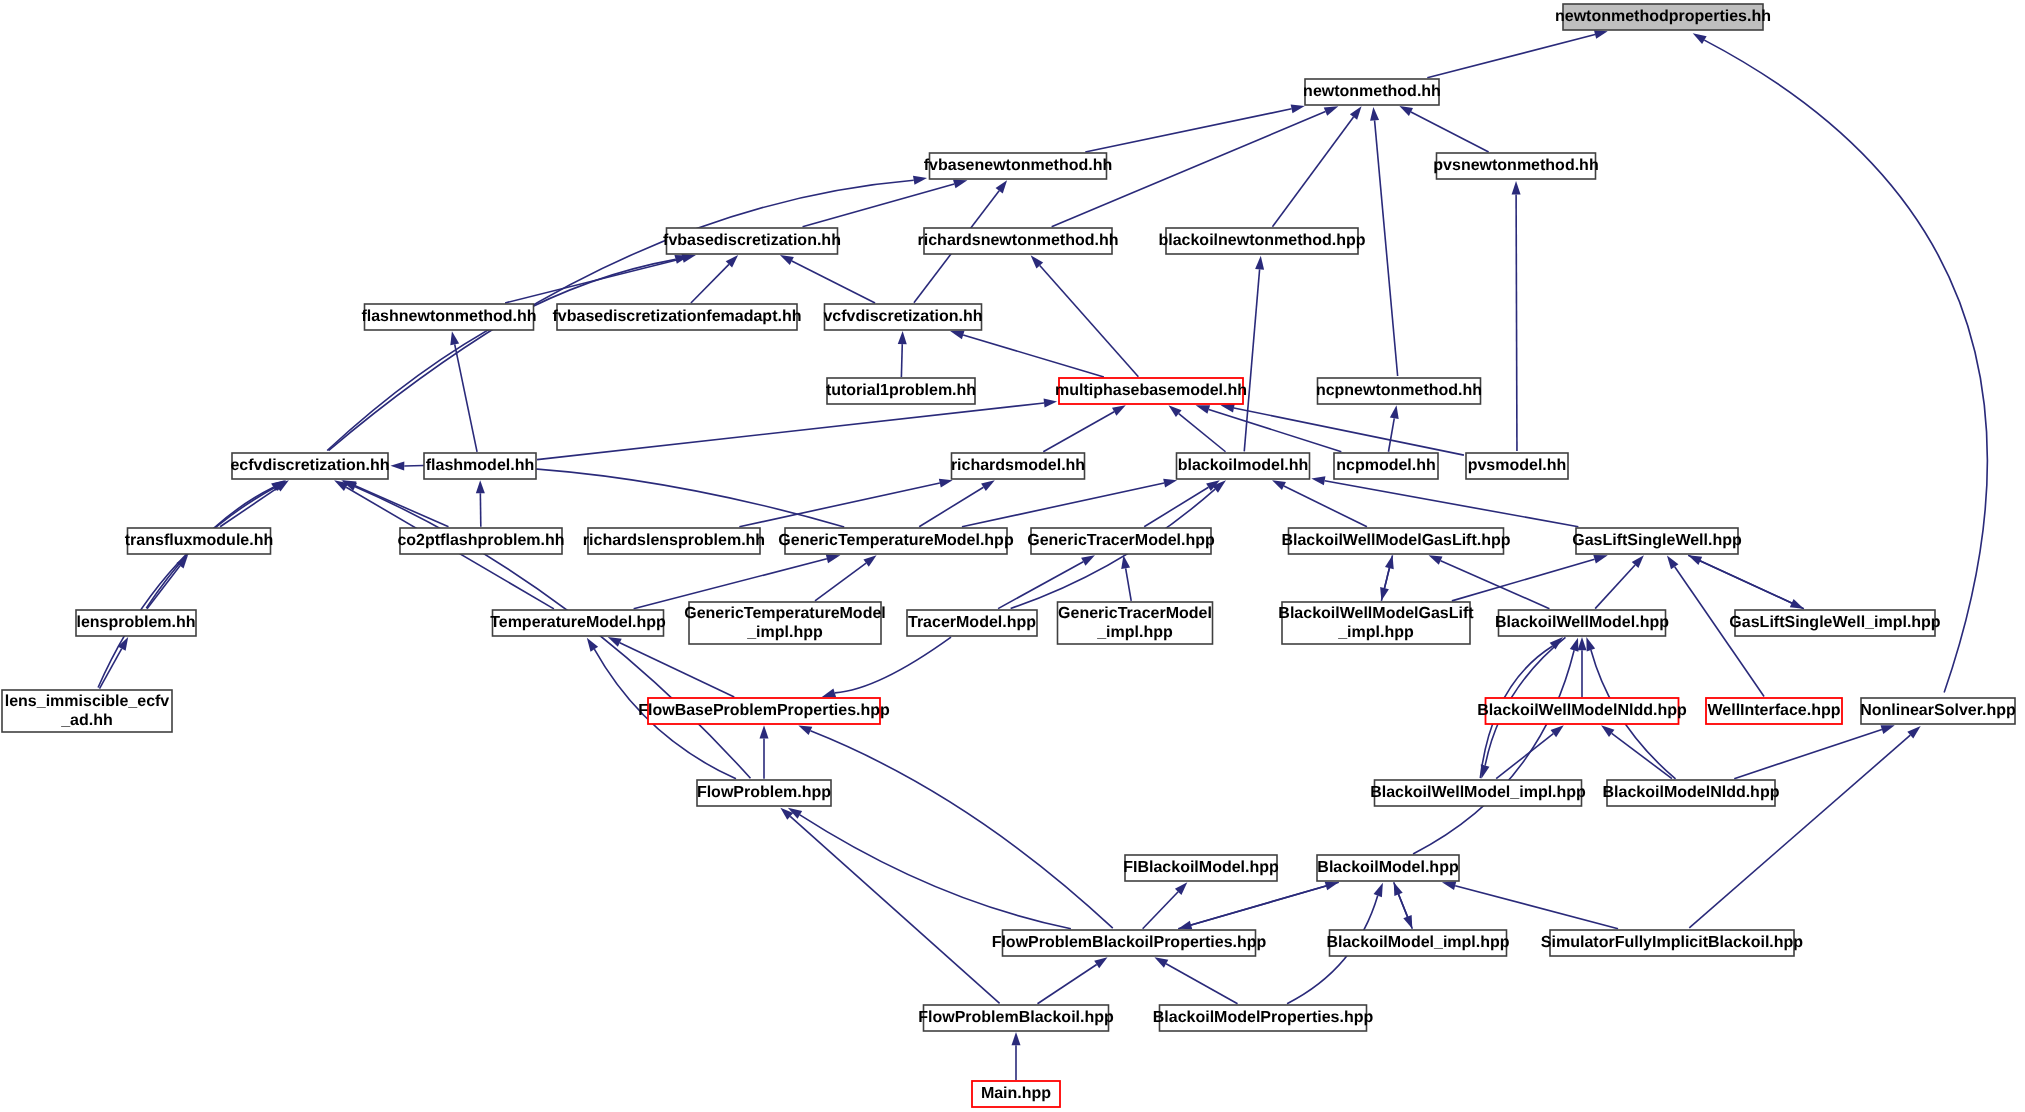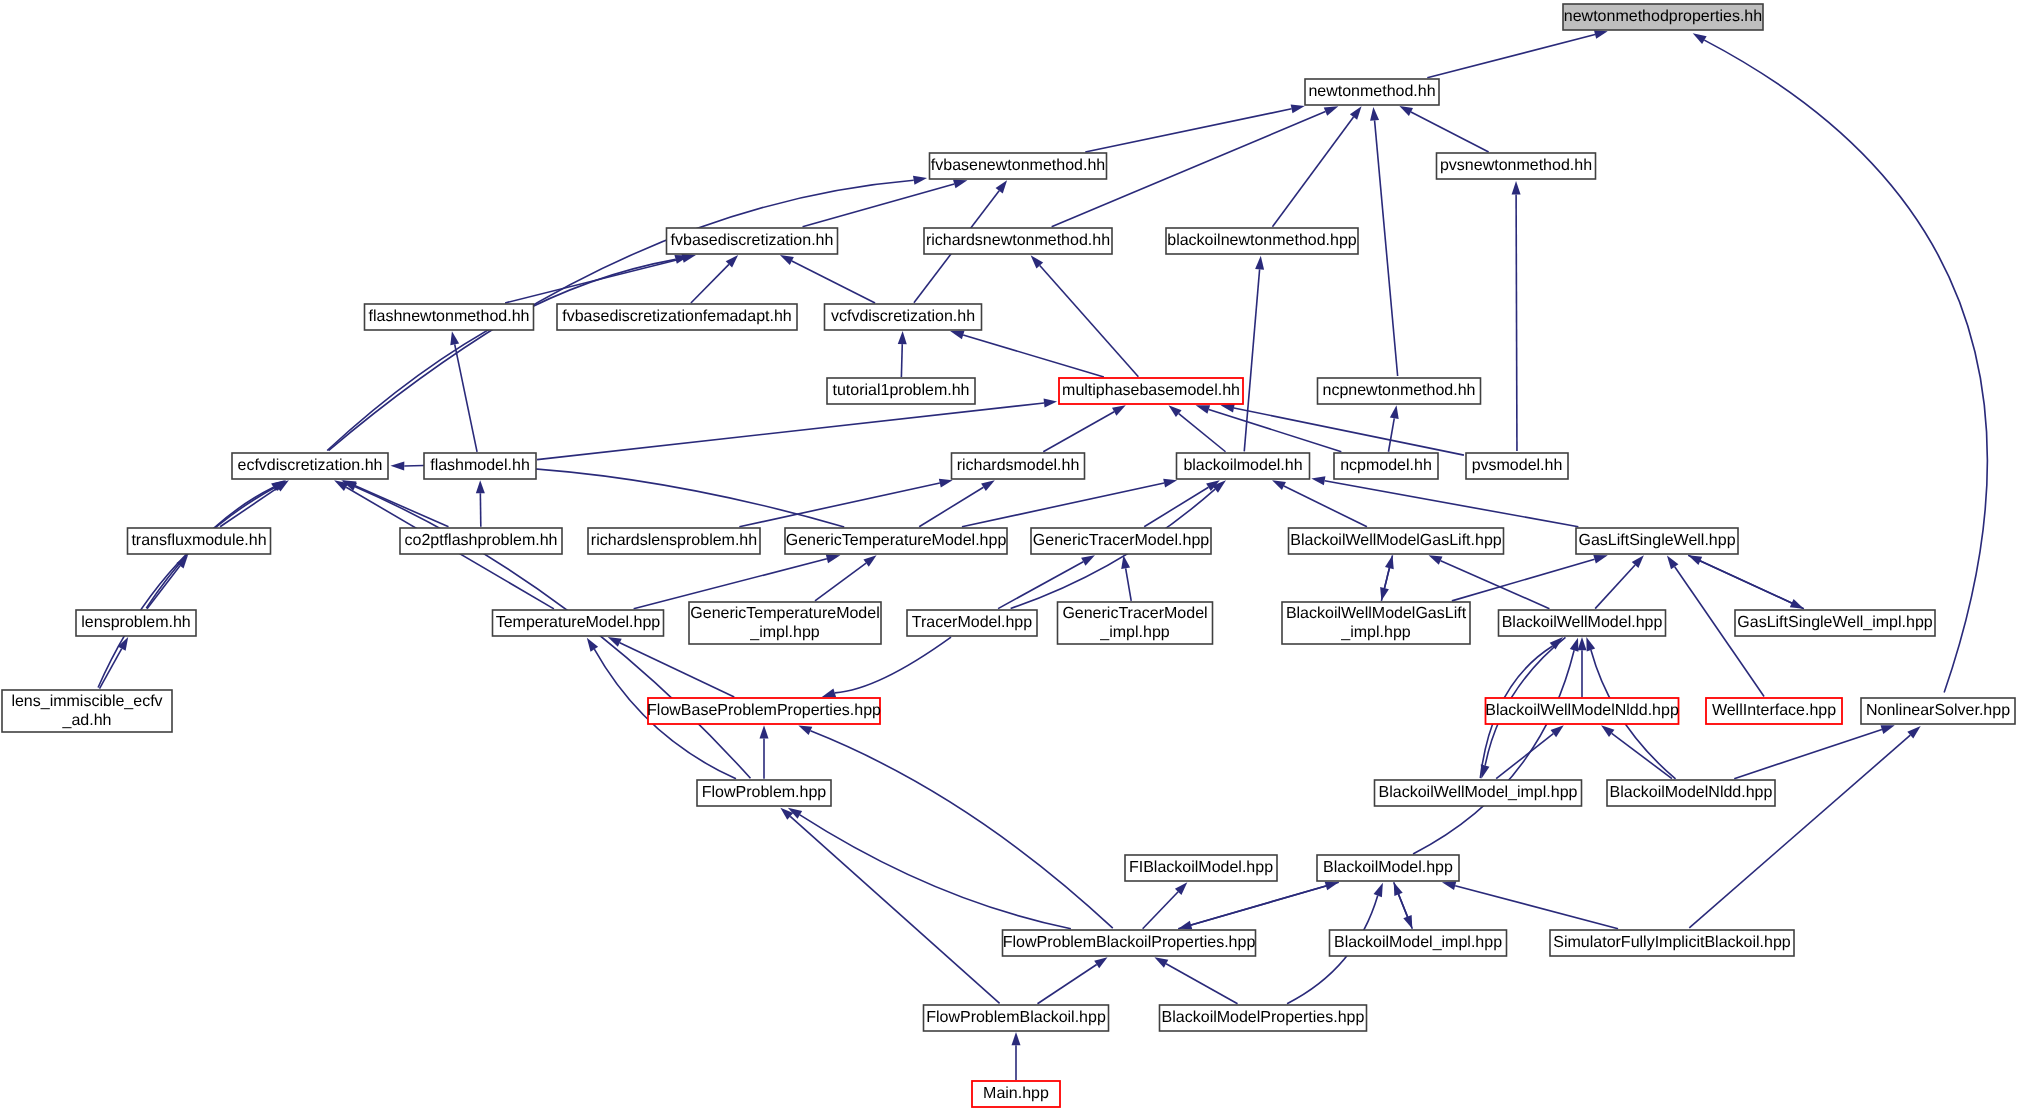--- a/index.html
+++ b/index.html
@@ -10,20 +10,21 @@
   body {
     width: 2025px;
     height: 1112px;
     font-family: "Liberation Sans", sans-serif;
     overflow: hidden;
   }
   #graph-root {
     position: relative;
     width: 2025px;
     height: 900px;
+    font-weight: bold;
   }
   svg#dep-graph {
     display: block;
     width: 2025px;
     height: 1112px;
     shape-rendering: geometricPrecision;
     text-rendering: geometricPrecision;
   }
   .node-box {
     fill: #ffffff;

